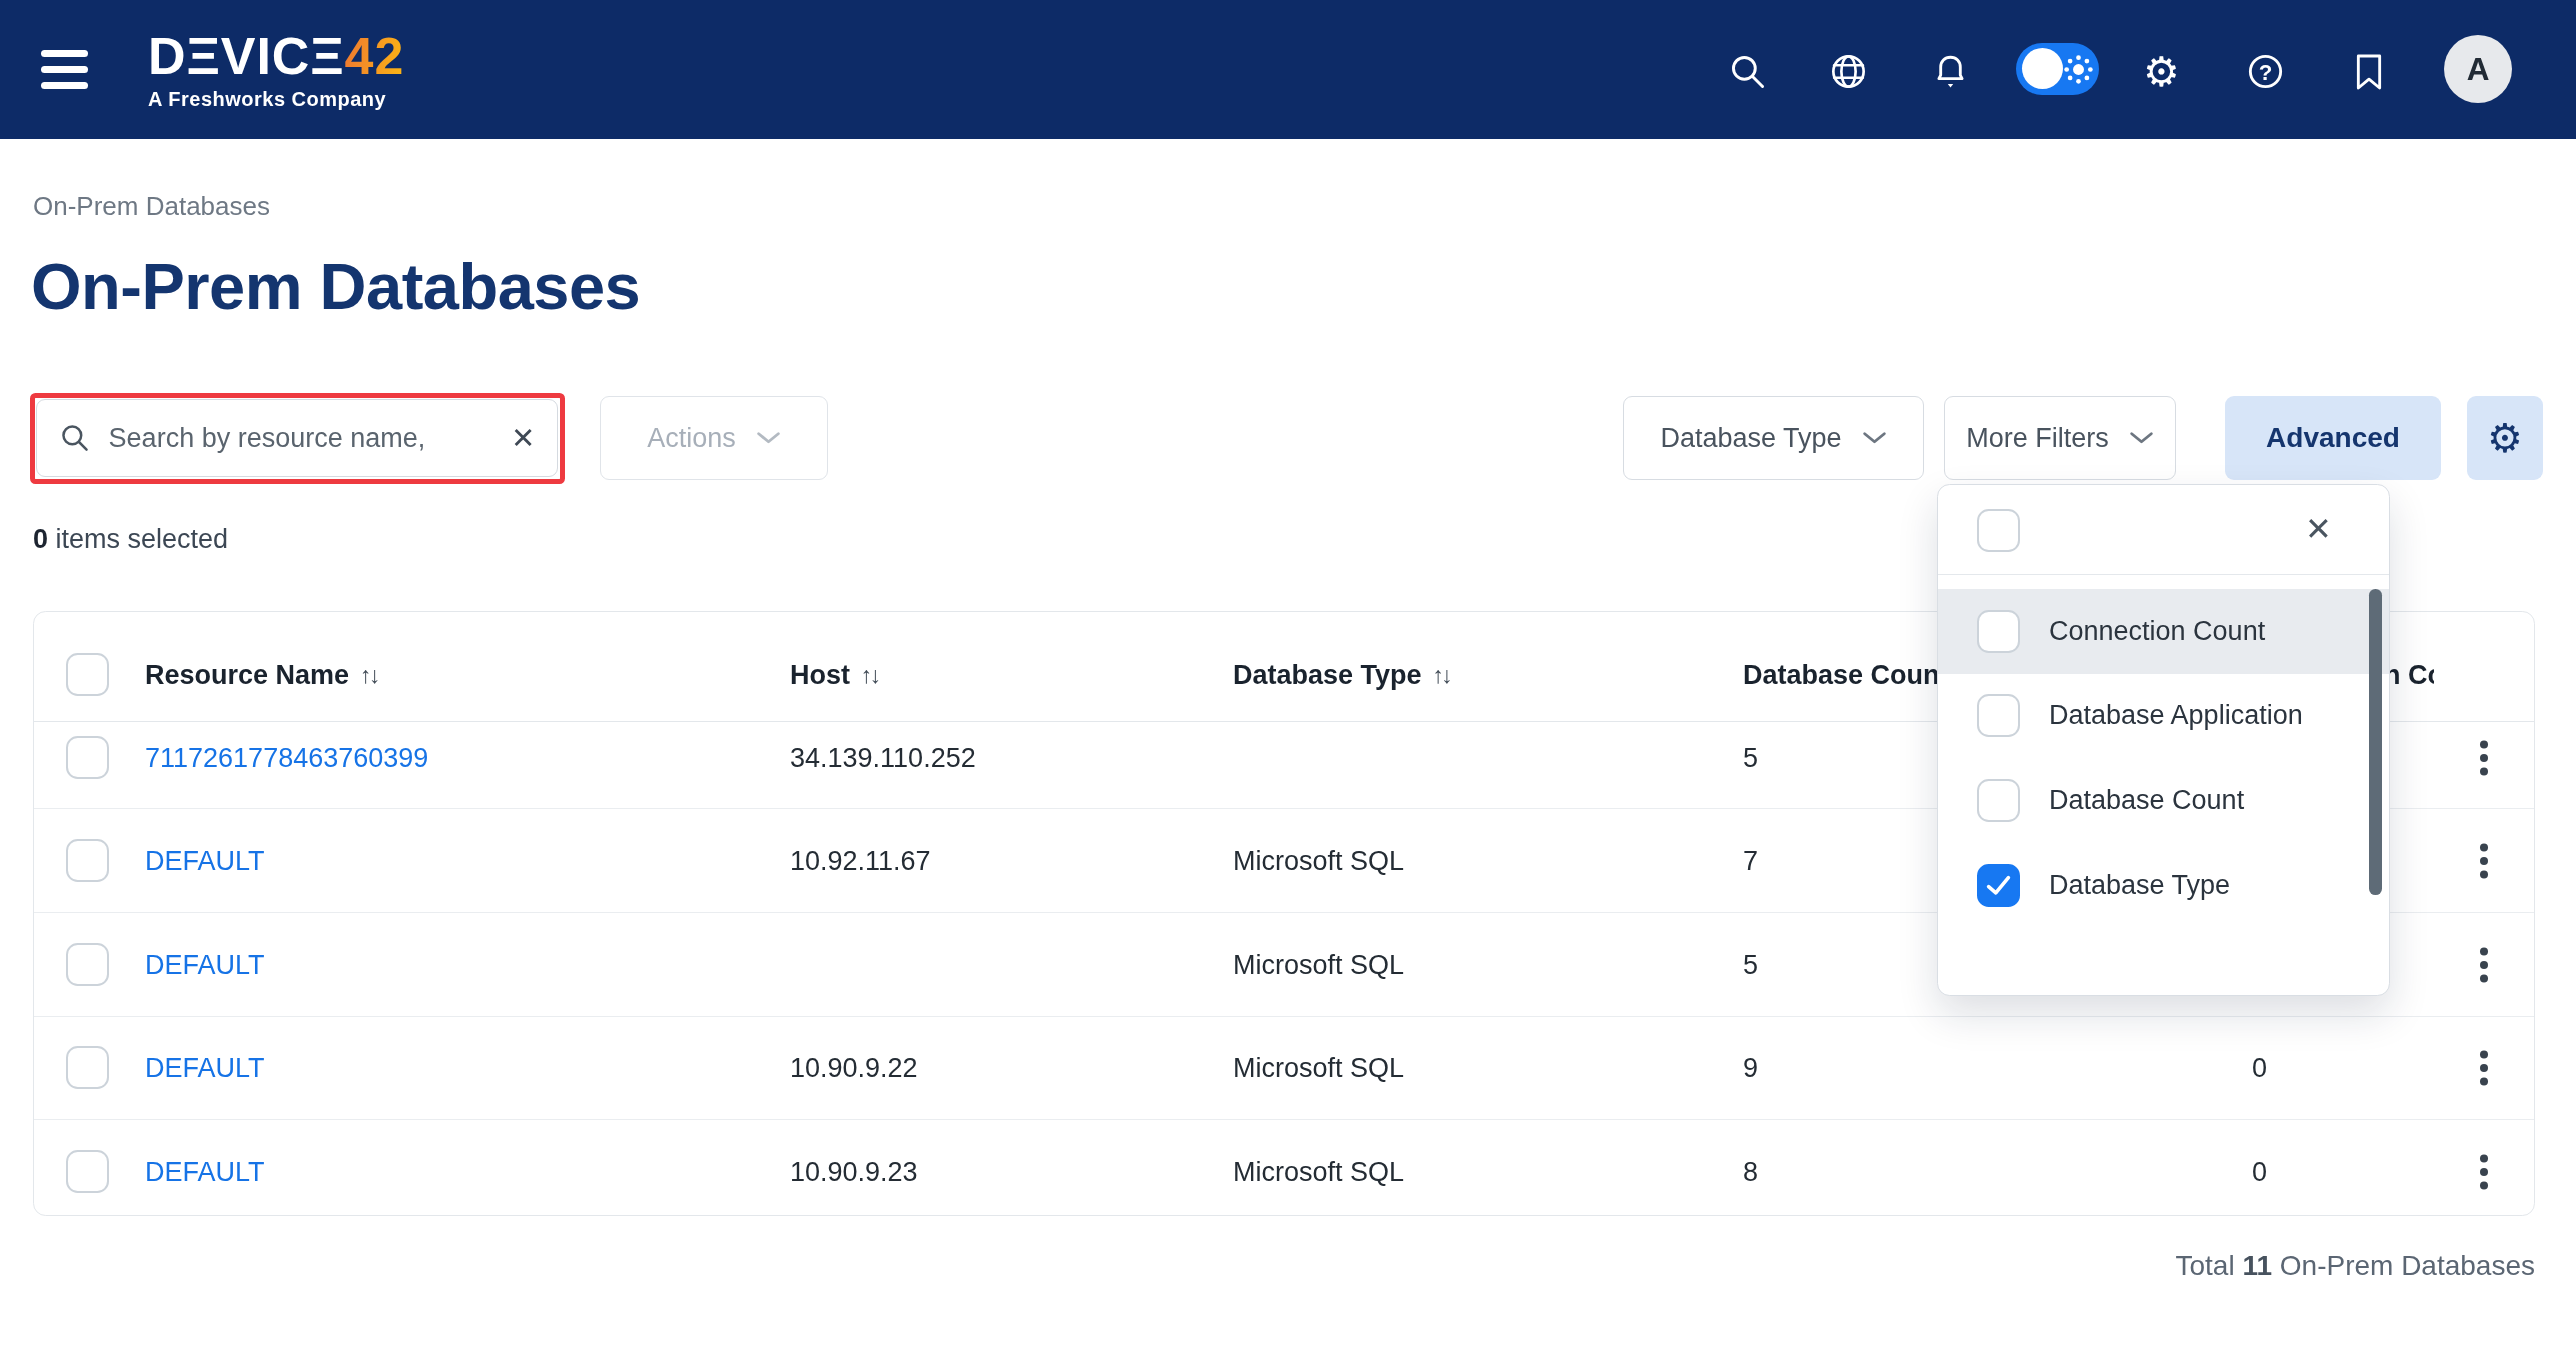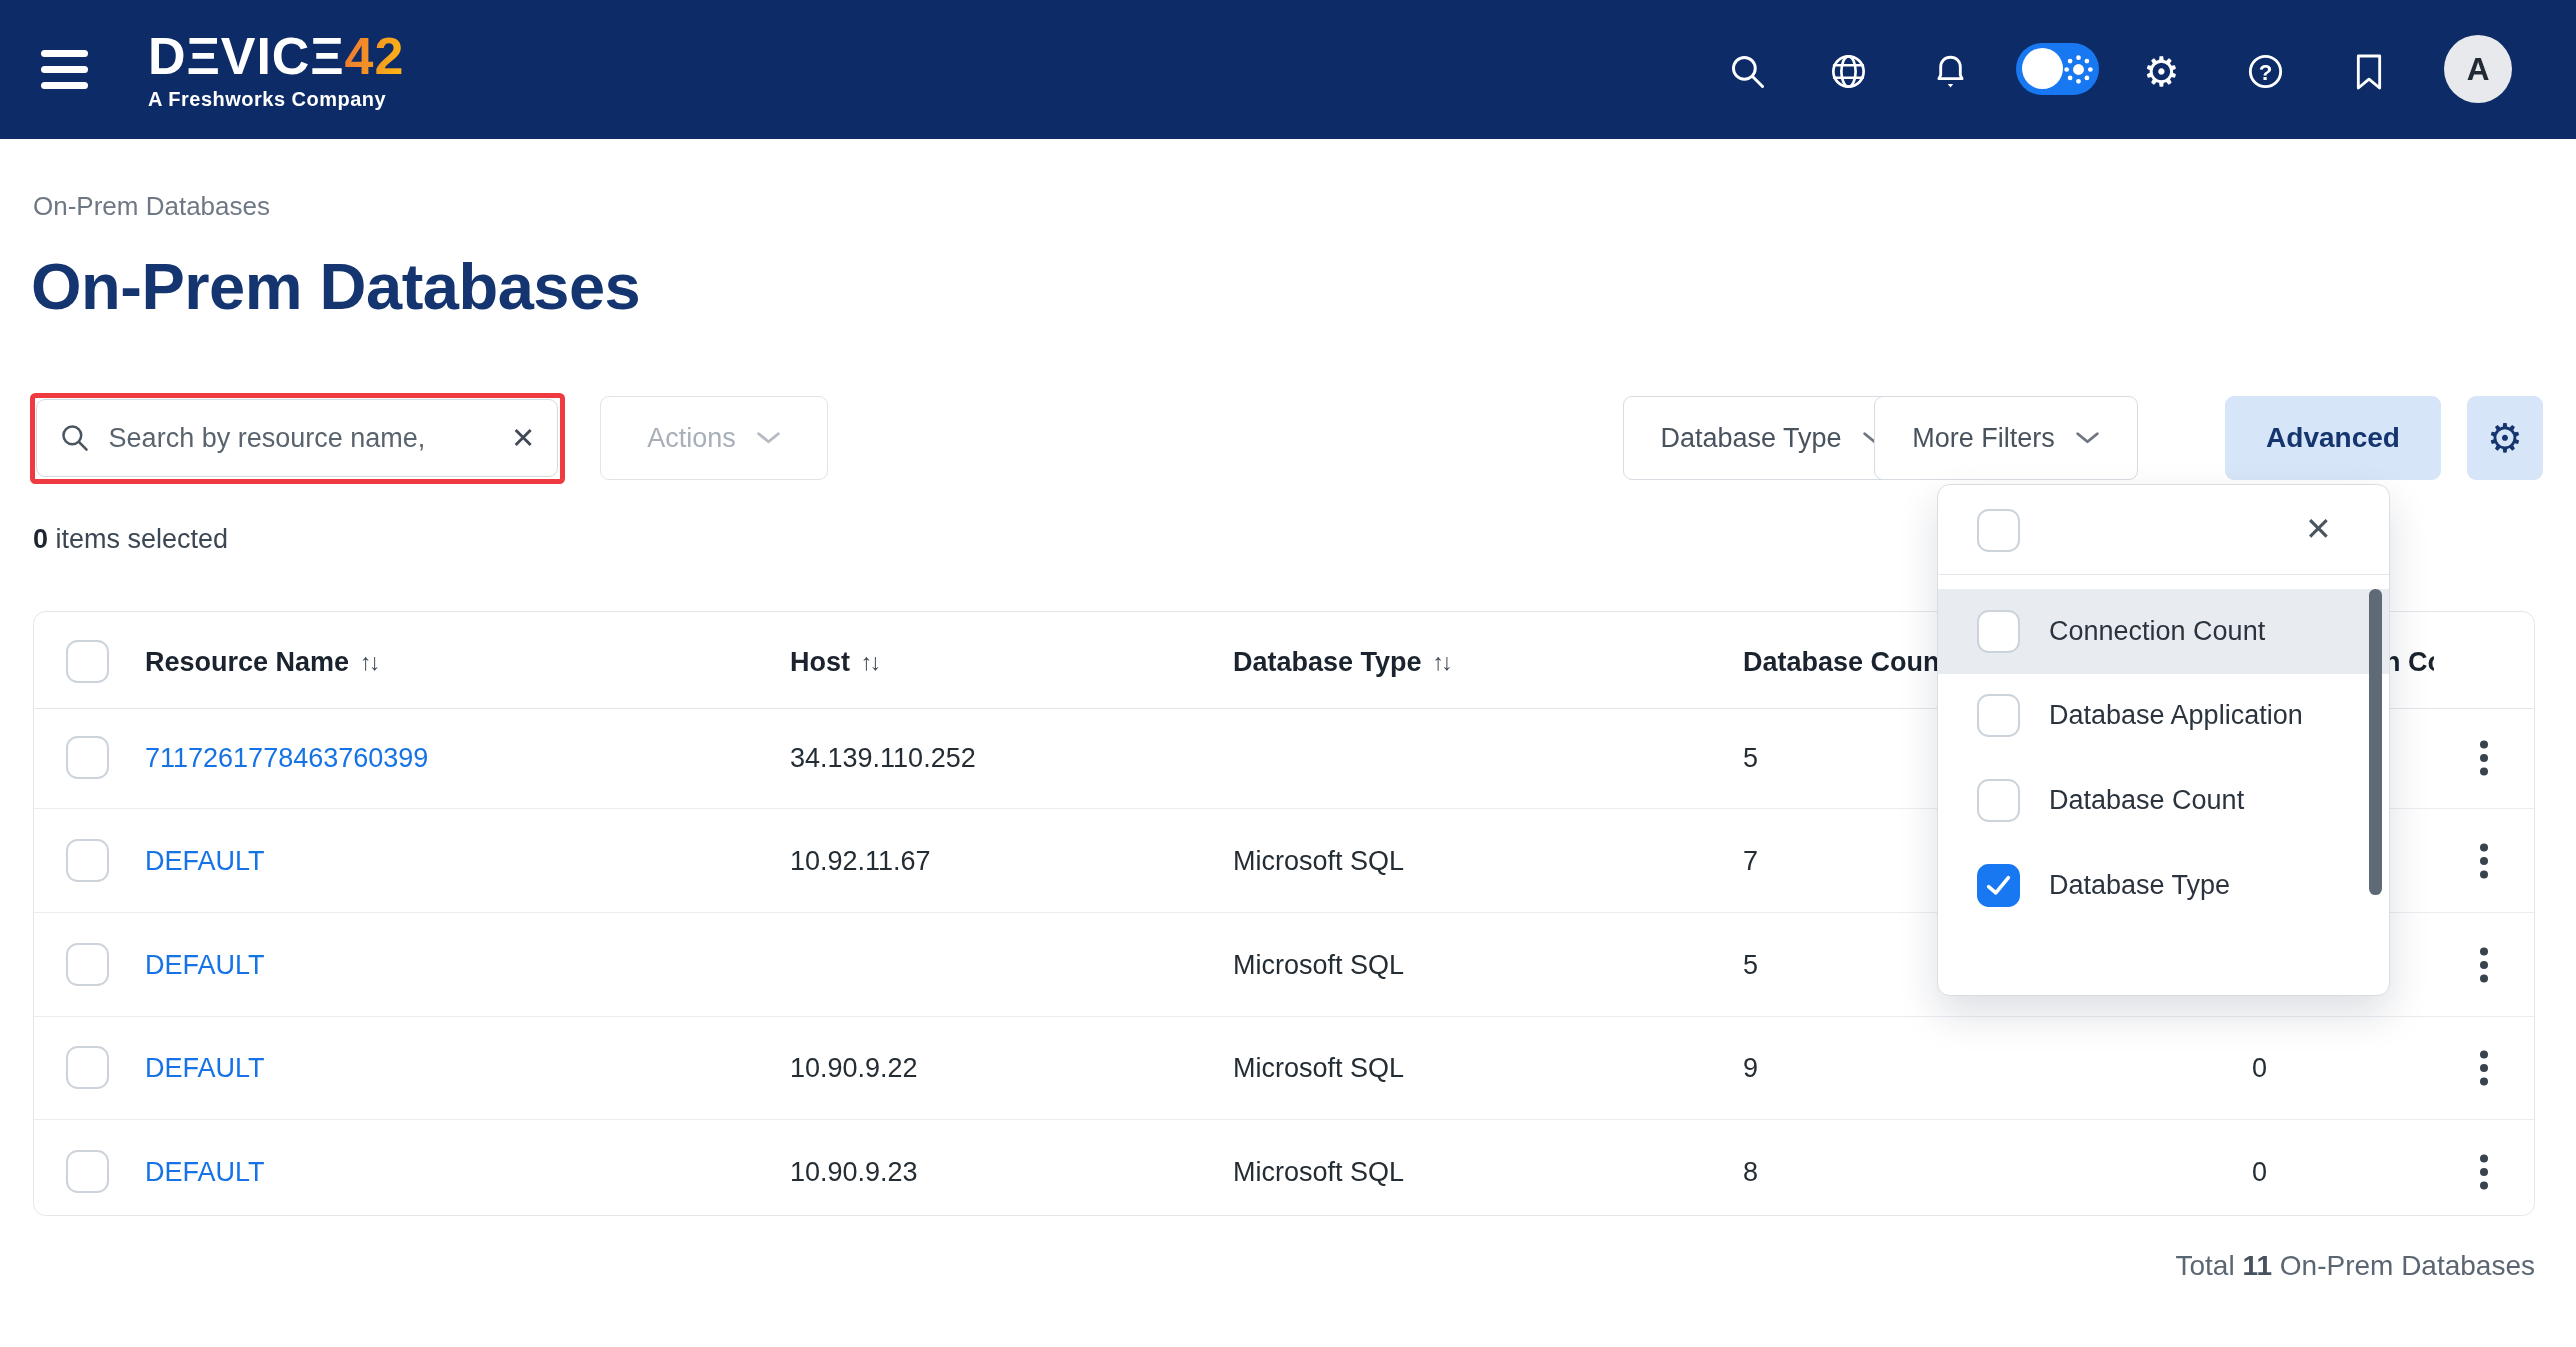--- a/index.html
+++ b/index.html
@@ -30,30 +30,30 @@
   .red-box { position:absolute; left:30px; top:393px; width:535px; height:91px; border:5.4px solid #ee3a40; border-radius:5.4px; z-index:5; pointer-events:none; }
   .search-box { position:absolute; left:36px; top:399px; width:522px; height:78px; border:1.8px solid #d5dae0; border-radius:9px; background:#fff; display:flex; align-items:center; padding:0 21.6px; }
   .search-box input { flex:1; border:none; outline:none; font-size:27px; color:#3c4754; font-family:"Liberation Sans", sans-serif; margin-left:18px; min-width:0; background:transparent; }
   .search-box input::placeholder { color:#5a646e; opacity:1; }
   .search-clear { font-size:29px; color:#3f4955; cursor:pointer; padding-left:7.2px; }
   .btn { position:absolute; top:396px; height:84px; border-radius:9px; background:#fff; display:flex; align-items:center; justify-content:center; font-size:27px; cursor:pointer; }
   .btn.outline { border:1.8px solid #d7dce2; color:#49535e; }
   .btn .chev { margin-left:20px; display:flex; }
   .btn-actions { left:600px; width:228px; border:1.8px solid #e0e4e9; color:#a7afb9; }
   .btn-dbtype { left:1623px; width:301px; }
-  .btn-morefilters { left:1874px; width:264px; }
+  .btn-morefilters { left:1944px; width:232px; }
   .btn-advanced { left:2225px; width:216px; background:#d7e5f8; color:#15356e; font-weight:bold; font-size:28px; }
   .btn-gear { left:2467px; width:76px; background:#d7e5f8; color:#15356e; font-size:40px; }
 
   .selected-line { position:absolute; left:33px; top:524px; font-size:27px; color:#3c4754; }
   .selected-line .cnt { font-weight:bold; color:#1d2531; }
 
   
   .tbl { position:absolute; left:33px; top:611px; width:2502px; height:605px; border:1.8px solid #e3e7eb; border-radius:12.6px; background:#fff; }
-  .thead { position:absolute; left:0; top:4px; width:100%; height:93px; border-bottom:1.8px solid #e3e7eb; }
+  .thead { position:absolute; left:0; top:17px; width:100%; height:93px; border-bottom:1.8px solid #e3e7eb; }
   .hcell { position:absolute; top:0; height:93px; display:flex; align-items:center; font-size:27px; font-weight:bold; color:#1a232e; white-space:nowrap; cursor:pointer; }
   .sort-ic { font-size:23.4px; font-weight:normal; color:#424c57; margin-left:10.8px; letter-spacing:-2.7px; }
   .trow { position:absolute; left:0; width:100%; height:102px; }
   .rowline { position:absolute; left:0; width:100%; border-top:1.8px solid #eaedf0; }
   .cell { position:absolute; top:0; height:102px; display:flex; align-items:center; font-size:27px; color:#242c34; white-space:nowrap; }
   .cell.link { color:#1673e6; font-weight:500; cursor:pointer; }
   .cb { width:43px; height:43px; border:2.7px solid #ccd3da; border-radius:11.7px; background:#fff; cursor:pointer; flex:none; }
   .cb.checked { background:#1778f2; border-color:#1778f2; display:flex; align-items:center; justify-content:center; }
   .kebab-box { position:absolute; top:0; height:102px; width:36px; display:flex; align-items:center; justify-content:center; cursor:pointer; }
   .kebab { width:8px; height:8px; border-radius:50%; background:#39434e; box-shadow:0 -13.5px 0 #39434e, 0 13.5px 0 #39434e; }

